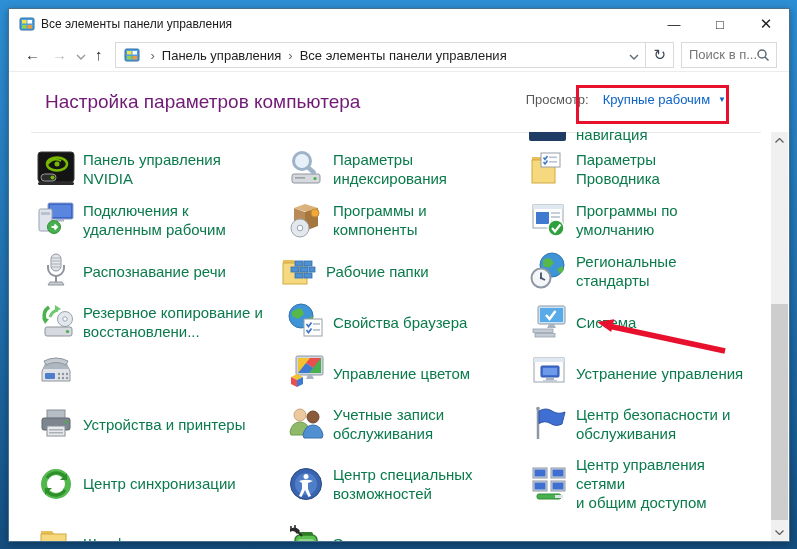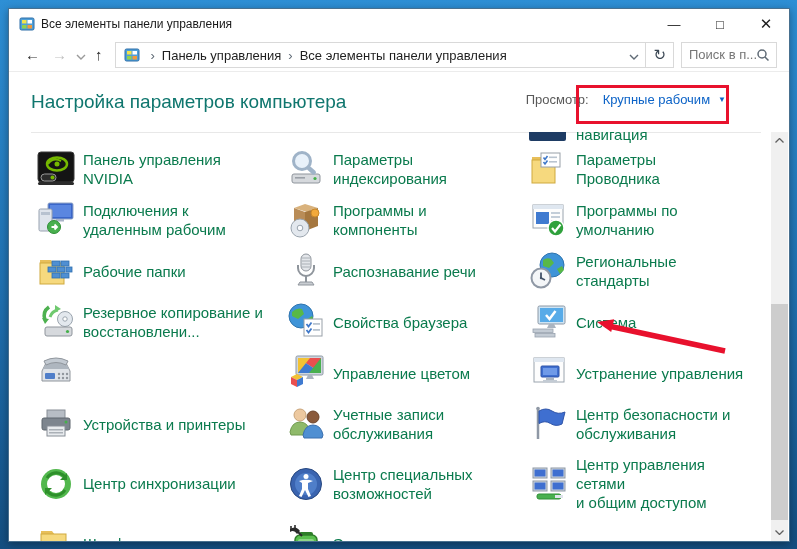--- a/index.html
+++ b/index.html
@@ -30,22 +30,22 @@
   .addr-chev{border-left:0;padding:0 6px;color:#5f6a75;}
   .refresh{border-left:1px solid #d9d9d9;height:100%;display:flex;align-items:center;
            padding:0 7px;color:#3b4754;font-size:15px;}
   .searchbox{width:94px;height:24px;border:1px solid #d9d9d9;margin-left:7px;position:relative;flex:0 0 auto;}
   .searchbox input{border:0;outline:0;width:70px;height:22px;font-size:13px;padding:0 17px 0 7px;
                    font-family:"Liberation Sans",sans-serif;color:#333;background:transparent;}
   .searchbox input::placeholder{color:#767676;}
   .search-ic{position:absolute;right:6px;top:5px;}
   
   .header{height:60px;position:relative;background:#fff;flex:0 0 auto;}
-  .page-title{position:absolute;left:22px;top:50%;transform:translateY(-50%);
-              font-size:19px;color:#0f766e;}
+  .page-title{position:absolute;left:36px;top:50%;transform:translateY(-50%);
+              font-size:19px;color:#701a75;}
   .viewbar{position:absolute;right:51px;top:13px;display:flex;align-items:center;}
   .view-label{font-size:13px;color:#595959;margin-right:4px;}
   .view-select{display:flex;align-items:center;padding:7px 12px 7px 10px;}
   .view-value{font-size:13px;color:#0c63c7;margin-right:8px;}
   .view-caret{font-size:8px;color:#0c63c7;}
   
   .content{position:relative;flex:1;background:#fff;overflow:hidden;}
   .hsep{position:absolute;left:22px;top:0;width:730px;height:1px;background:#e8e8e8;}
   .partial{position:absolute;left:520px;top:0;height:13px;overflow:hidden;display:flex;}
   .partial-bar{width:37px;height:9px;background:#1e3c64;border-radius:0 0 2px 2px;margin-right:10px;}
@@ -242,54 +242,54 @@
                 <circle cx="27" cy="28" r="8" fill="#2fa13c" stroke="#ffffff" stroke-width="1.5"></circle>
                 <path d="M23 28 l3 3.5 5.5-7" stroke="#ffffff" stroke-width="2.2" fill="none"></path>
               </svg>
             </span>
           <span class="lbl">Программы по
 умолчанию</span>
         </div>
       </div>
 
       <div class="row">
+        <div class="cell c2">
+          <span class="ic">
+              <svg viewBox="0 0 40 40">
+                <rect x="15" y="3" width="10" height="17" rx="5" fill="#e3e6ea" stroke="#8f959c"></rect>
+                <g stroke="#aab0b6">
+                  <line x1="16" y1="7" x2="24" y2="7"></line>
+                  <line x1="16" y1="10" x2="24" y2="10"></line>
+                  <line x1="16" y1="13" x2="24" y2="13"></line>
+                  <line x1="16" y1="16" x2="24" y2="16"></line>
+                </g>
+                <path d="M12 14 v3 a8 8 0 0 0 16 0 v-3" fill="none" stroke="#8f959c" stroke-width="2"></path>
+                <line x1="20" y1="25" x2="20" y2="31" stroke="#8f959c" stroke-width="2"></line>
+                <path d="M14 31 h12 l2 3 h-16 z" fill="#c9cdd2" stroke="#8f959c"></path>
+              </svg>
+            </span>
+          <span class="lbl">Распознавание речи</span>
+        </div>
         <div class="cell c1">
           <span class="ic">
               <svg viewBox="0 0 40 40">
                 <path d="M4 9 h11 l3 4 h-14 z" fill="#e8bf5a"></path>
                 <rect x="4" y="12" width="24" height="21" fill="#f6d97e" stroke="#cfa93f"></rect>
                 <g fill="#4f8fd2" stroke="#2f6fae" stroke-width="0.8">
                   <rect x="16" y="10" width="8" height="5"></rect>
                   <rect x="25" y="10" width="8" height="5"></rect>
                   <rect x="12" y="16" width="8" height="5"></rect>
                   <rect x="21" y="16" width="8" height="5"></rect>
                   <rect x="30" y="16" width="6" height="5"></rect>
                   <rect x="16" y="22" width="8" height="5"></rect>
                   <rect x="25" y="22" width="8" height="5"></rect>
                 </g>
               </svg>
             </span>
           <span class="lbl">Рабочие папки</span>
-        </div>
-        <div class="cell c2">
-          <span class="ic">
-              <svg viewBox="0 0 40 40">
-                <rect x="15" y="3" width="10" height="17" rx="5" fill="#e3e6ea" stroke="#8f959c"></rect>
-                <g stroke="#aab0b6">
-                  <line x1="16" y1="7" x2="24" y2="7"></line>
-                  <line x1="16" y1="10" x2="24" y2="10"></line>
-                  <line x1="16" y1="13" x2="24" y2="13"></line>
-                  <line x1="16" y1="16" x2="24" y2="16"></line>
-                </g>
-                <path d="M12 14 v3 a8 8 0 0 0 16 0 v-3" fill="none" stroke="#8f959c" stroke-width="2"></path>
-                <line x1="20" y1="25" x2="20" y2="31" stroke="#8f959c" stroke-width="2"></line>
-                <path d="M14 31 h12 l2 3 h-16 z" fill="#c9cdd2" stroke="#8f959c"></path>
-              </svg>
-            </span>
-          <span class="lbl">Распознавание речи</span>
         </div>
         <div class="cell c3">
           <span class="ic">
               <svg viewBox="0 0 40 40">
                 <circle cx="23" cy="14" r="12" fill="#3f94d8" stroke="#2f74ae"></circle>
                 <path d="M14 9 q4 -3 8 -1 l3 4 -5 5 -6 -2 z M28 18 l5 -3 2 4 -4 4 z" fill="#58b847"></path>
                 <circle cx="12" cy="27" r="9.5" fill="#f4f6f8" stroke="#8f98a5" stroke-width="2"></circle>
                 <line x1="12" y1="27" x2="12" y2="21.5" stroke="#44546a" stroke-width="1.8"></line>
                 <line x1="12" y1="27" x2="16" y2="29" stroke="#44546a" stroke-width="1.8"></line>
                 <circle cx="12" cy="27" r="1.2" fill="#44546a"></circle>

